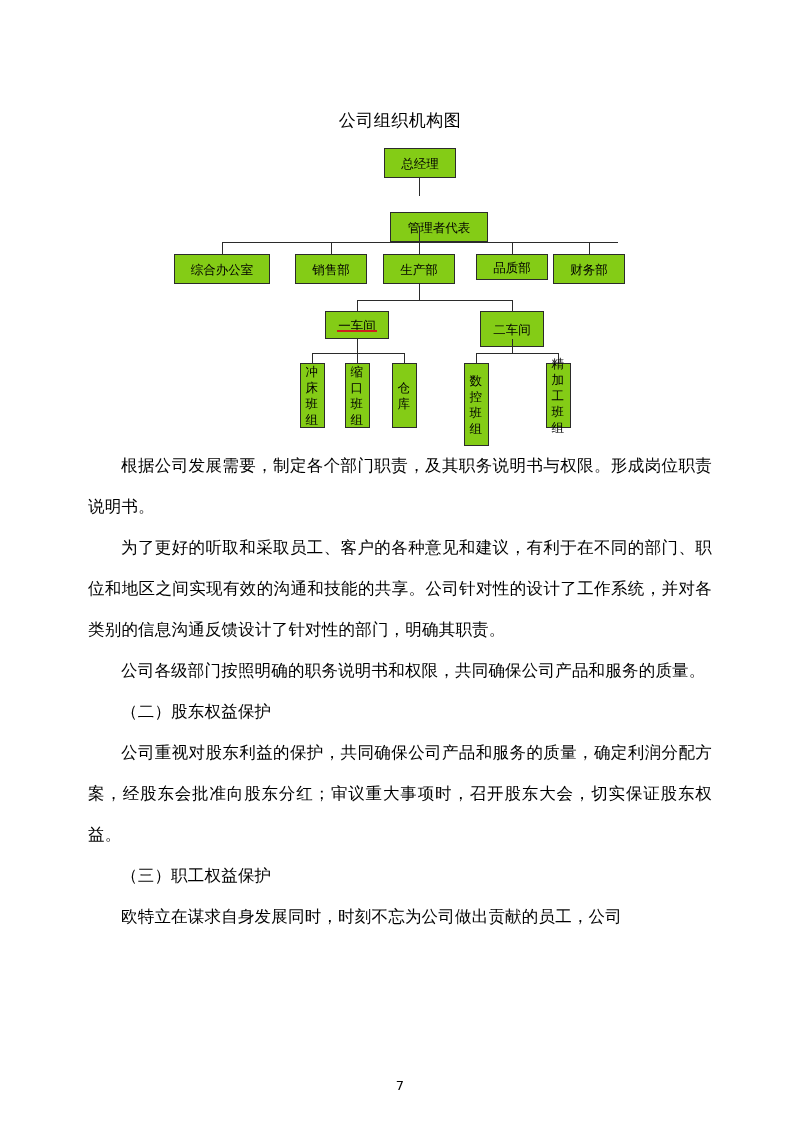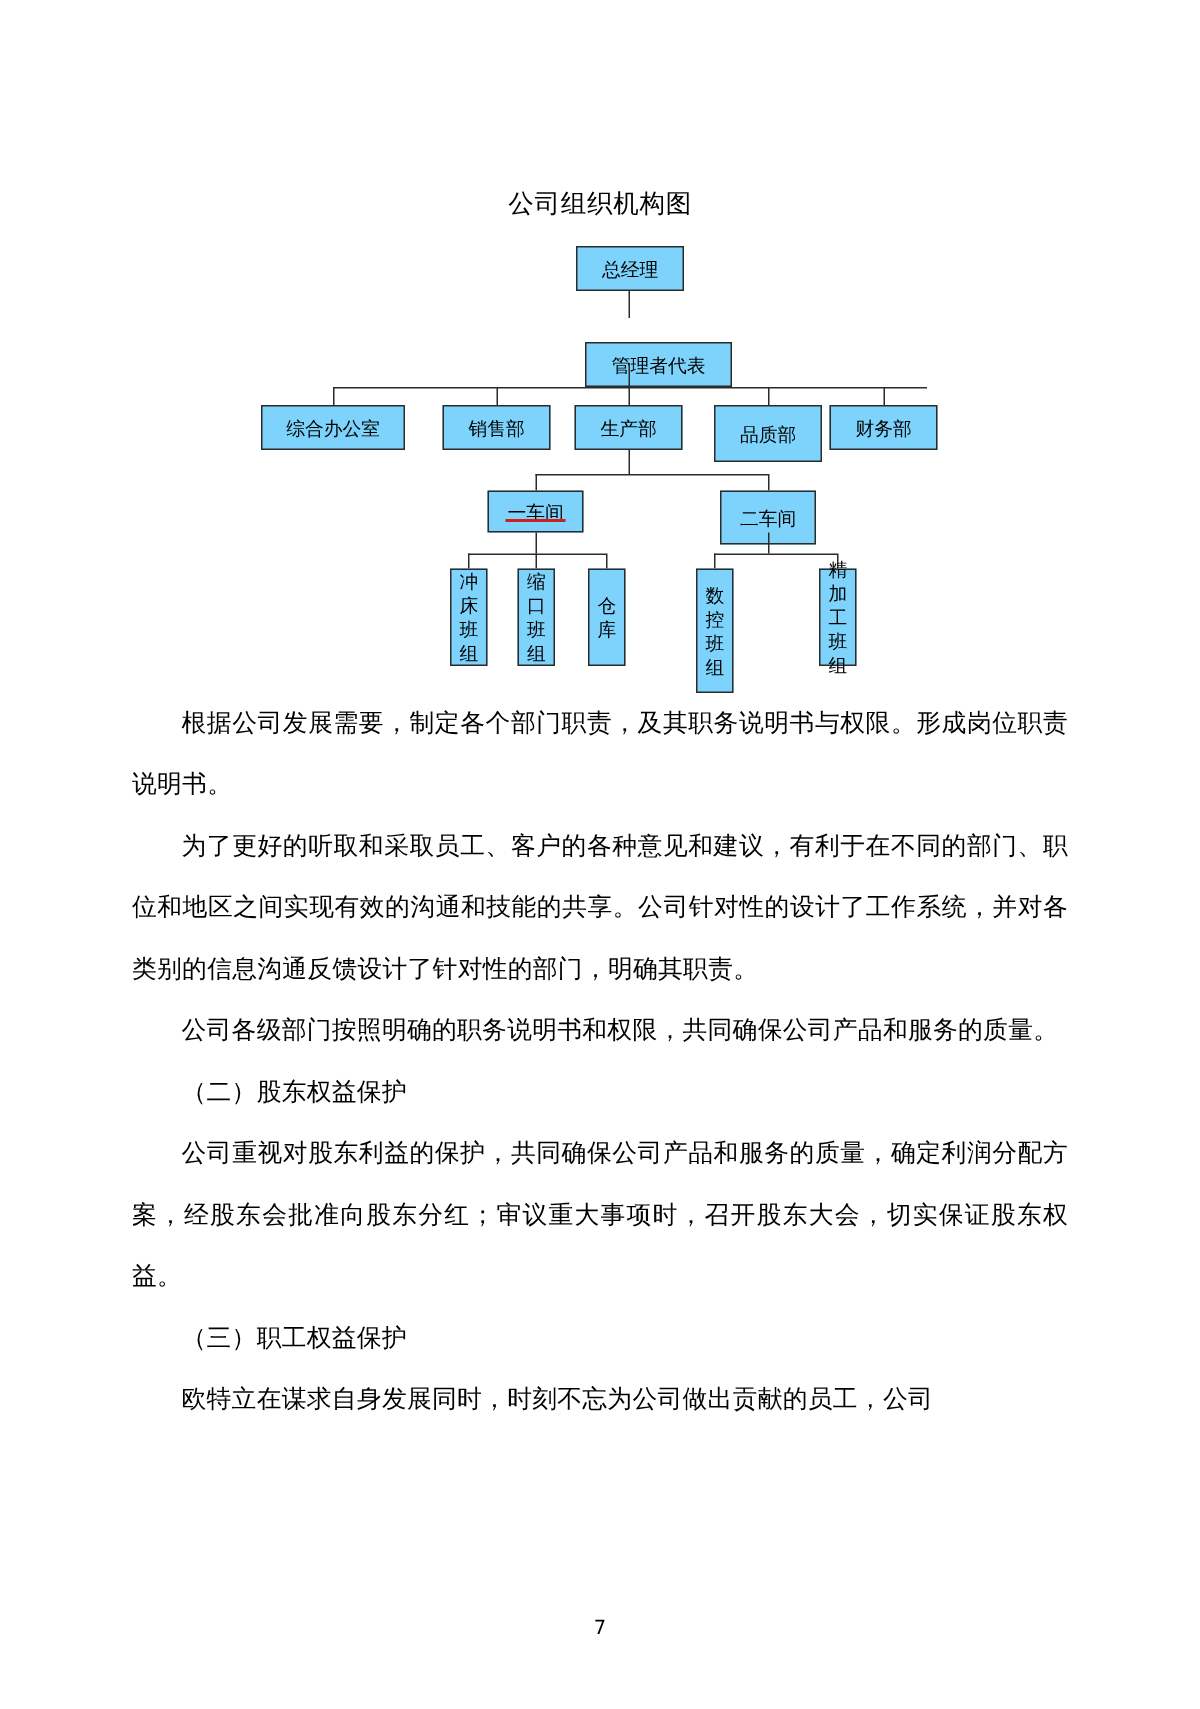--- a/index.html
+++ b/index.html
@@ -14,21 +14,21 @@
     font-family: "DejaVu Sans", "Liberation Sans", sans-serif;
     color: #000000;
     overflow: hidden;
   }
   .page {
     position: absolute;
     left: 0; top: 0;
     width: 800px;
     height: 1139px;
     box-sizing: border-box;
-    padding: 16px 88px;
+    padding: 0 88px;
   }
 
   
   .chart-title {
     text-align: center;
     font-size: 17px;
     line-height: 24px;
     margin-top: 108px;
     letter-spacing: 0.5px;
   }
@@ -37,24 +37,23 @@
   .orgchart {
     position: relative;
     width: 624px;
     height: 280px;
     margin: 16px auto 0 auto;
   }
   .node {
     position: absolute;
     box-sizing: border-box;
     border: 1px solid #2b2b2b;
-    background: #7dd3fc;
+    background: #84cc16;
     font-size: 12.5px;
     line-height: 15px;
-    text-align: center;
     display: flex;
     align-items: center;
     justify-content: center;
     color: #000;
     white-space: nowrap;
   }
   .node.vert {
     white-space: normal;
     line-height: 16px;
     letter-spacing: 0;
@@ -123,21 +122,21 @@
 
     <div class="line v" style="left:134px; top:94px; height:12px;"></div>
     <div class="line v" style="left:243px; top:94px; height:12px;"></div>
     <div class="line v" style="left:331px; top:94px; height:12px;"></div>
     <div class="line v" style="left:424px; top:94px; height:12px;"></div>
     <div class="line v" style="left:501px; top:94px; height:12px;"></div>
 
     <div class="node" style="left:86px; top:106px; width:96px; height:30px;">综合办公室</div>
     <div class="node" style="left:207px; top:106px; width:72px; height:30px;">销售部</div>
     <div class="node" style="left:295px; top:106px; width:72px; height:30px;">生产部</div>
-    <div class="node" style="left:388px; top:106px; width:72px; height:38px;">品质部</div>
+    <div class="node" style="left:388px; top:106px; width:72px; height:26px;">品质部</div>
     <div class="node" style="left:465px; top:106px; width:72px; height:30px;">财务部</div>
 
     <div class="line v" style="left:331px; top:136px; height:16px;"></div>
     <div class="line h" style="left:269px; top:152px; width:155px;"></div>
     <div class="line v" style="left:269px; top:152px; height:11px;"></div>
     <div class="line v" style="left:424px; top:152px; height:11px;"></div>
 
     <div class="node" style="left:237px; top:163px; width:64px; height:28px;">一车间</div>
     <div class="redline" style="left:249px; top:182px; width:40px;"></div>
     <div class="node" style="left:392px; top:163px; width:64px; height:36px;">二车间</div>

